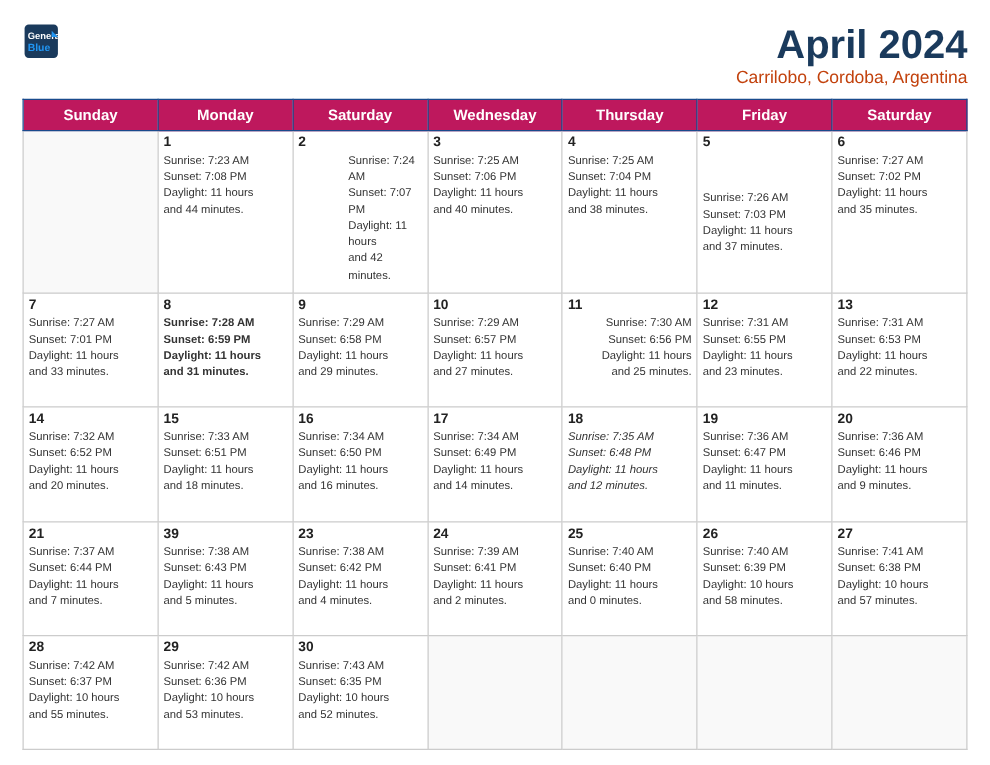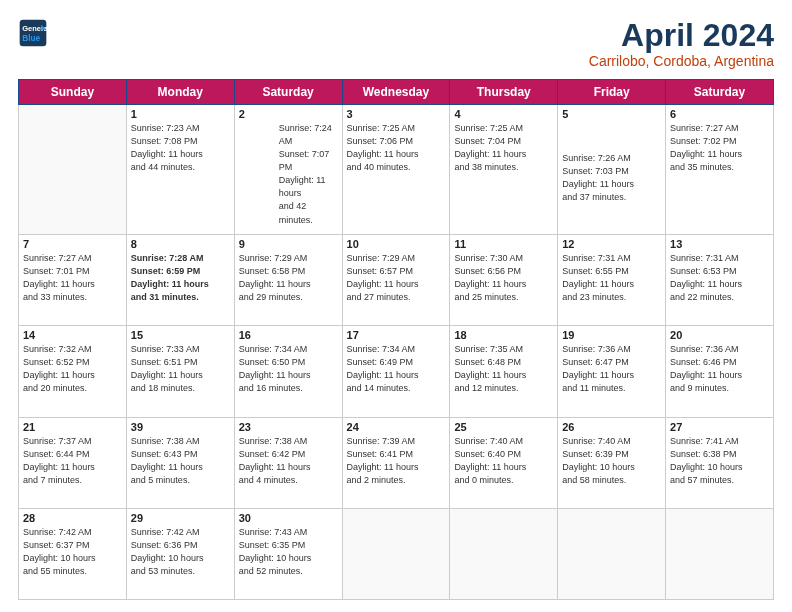--- a/index.html
+++ b/index.html
@@ -186,21 +186,21 @@
           </td>
           <td>
             <span class="day-num">10</span>
             <div class="day-info" style="white-space: pre-line;">Sunrise: 7:29 AM
 Sunset: 6:57 PM
 Daylight: 11 hours
 and 27 minutes.</div>
           </td>
           <td>
             <span class="day-num">11</span>
-            <div class="day-info" style="white-space: pre-line;">Sunrise: 7:30 AM
+            <div class="day-info" style="white-space: pre-line; text-align: right;">Sunrise: 7:30 AM
 Sunset: 6:56 PM
 Daylight: 11 hours
 and 25 minutes.</div>
           </td>
           <td>
             <span class="day-num">12</span>
             <div class="day-info" style="white-space: pre-line;">Sunrise: 7:31 AM
 Sunset: 6:55 PM
 Daylight: 11 hours
 and 23 minutes.</div>
@@ -237,21 +237,21 @@
           </td>
           <td>
             <span class="day-num">17</span>
             <div class="day-info" style="white-space: pre-line;">Sunrise: 7:34 AM
 Sunset: 6:49 PM
 Daylight: 11 hours
 and 14 minutes.</div>
           </td>
           <td>
             <span class="day-num">18</span>
-            <div class="day-info" style="white-space: pre-line;">Sunrise: 7:35 AM
+            <div class="day-info" style="white-space: pre-line; font-style: italic;">Sunrise: 7:35 AM
 Sunset: 6:48 PM
 Daylight: 11 hours
 and 12 minutes.</div>
           </td>
           <td>
             <span class="day-num">19</span>
             <div class="day-info" style="white-space: pre-line;">Sunrise: 7:36 AM
 Sunset: 6:47 PM
 Daylight: 11 hours
 and 11 minutes.</div>

